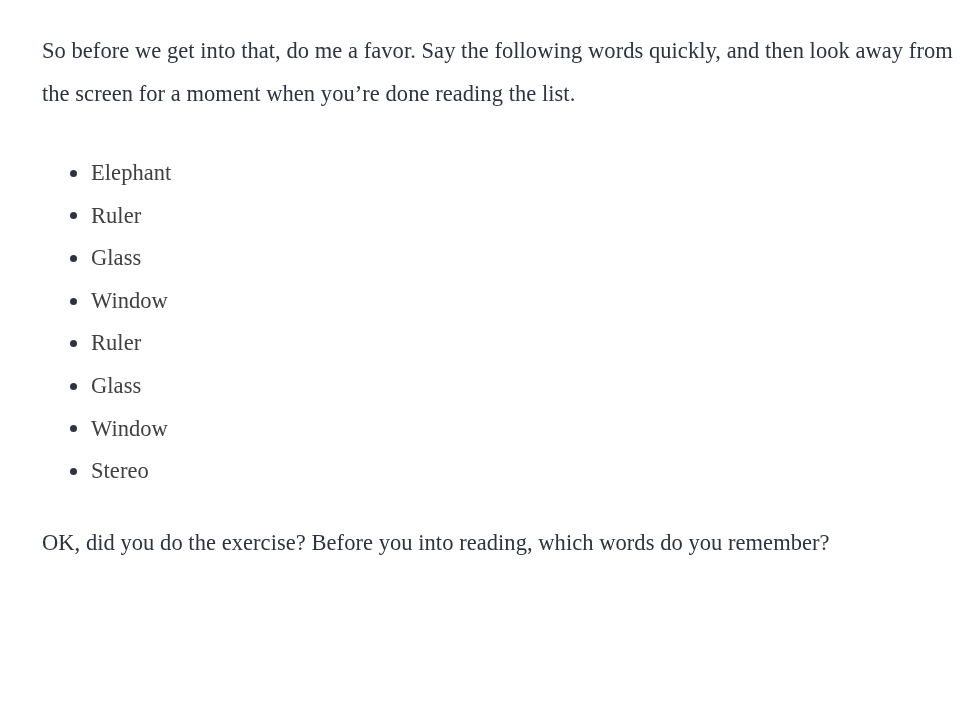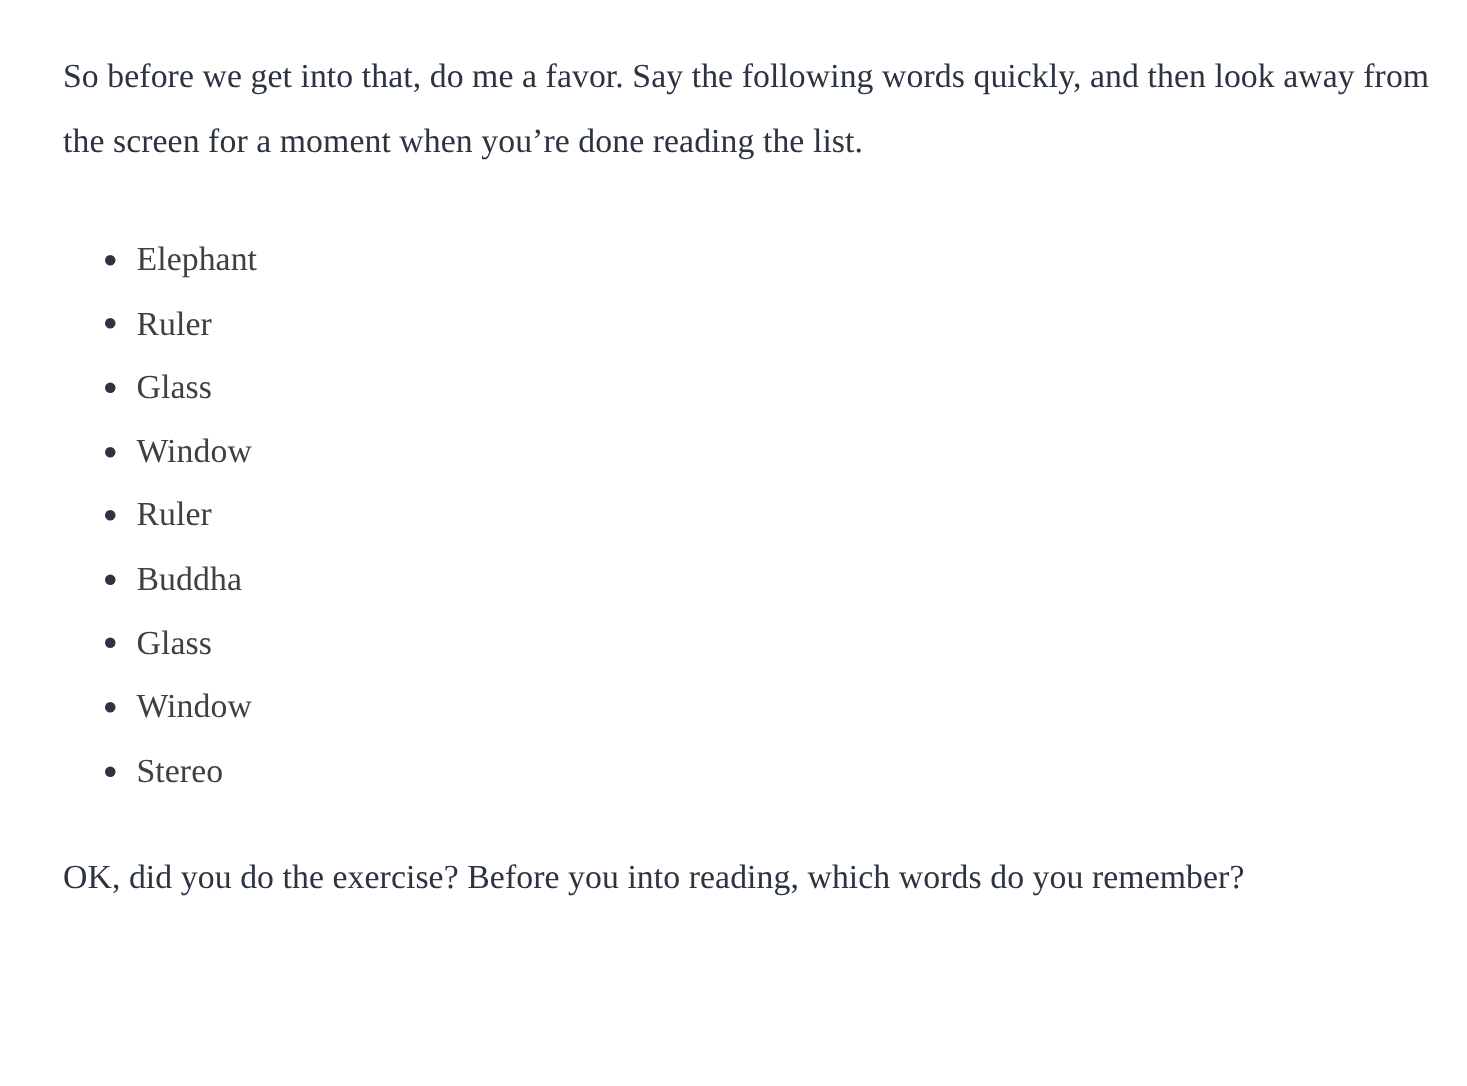--- a/index.html
+++ b/index.html
@@ -100,24 +100,20 @@
     <li class="word-list-item">
       <span class="bullet-icon"></span>
       <span class="word-label">Window</span>
     </li>
     <li class="word-list-item">
       <span class="bullet-icon"></span>
       <span class="word-label">Ruler</span>
     </li>
     <li class="word-list-item">
       <span class="bullet-icon"></span>
-      <span class="word-label">Buddha</span>
-    </li>
-    <li class="word-list-item">
-      <span class="bullet-icon"></span>
       <span class="word-label">Glass</span>
     </li>
     <li class="word-list-item">
       <span class="bullet-icon"></span>
       <span class="word-label">Window</span>
     </li>
     <li class="word-list-item">
       <span class="bullet-icon"></span>
       <span class="word-label">Stereo</span>
     </li>

